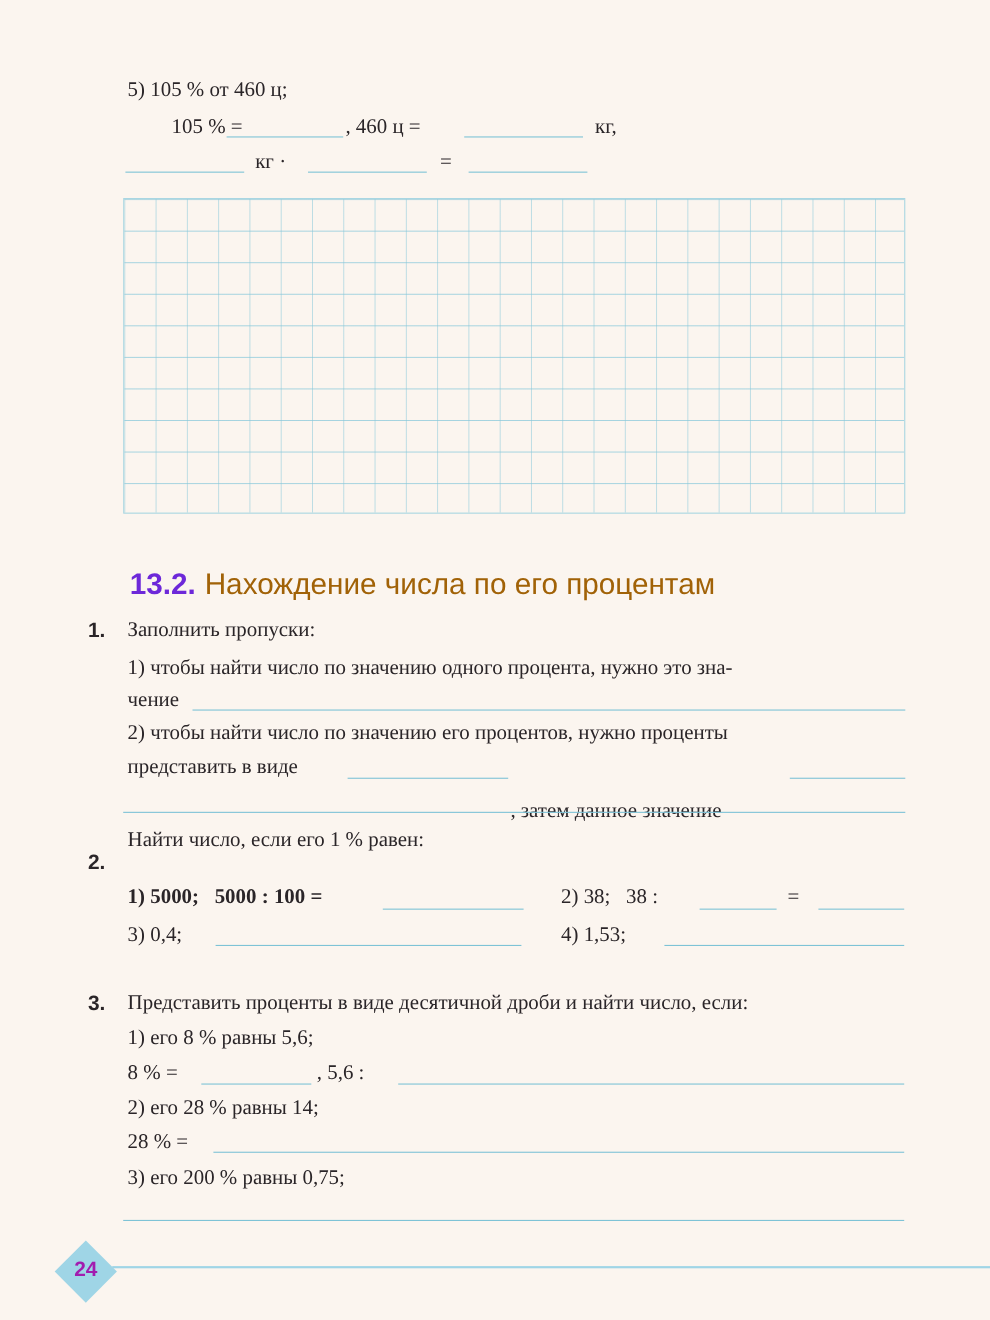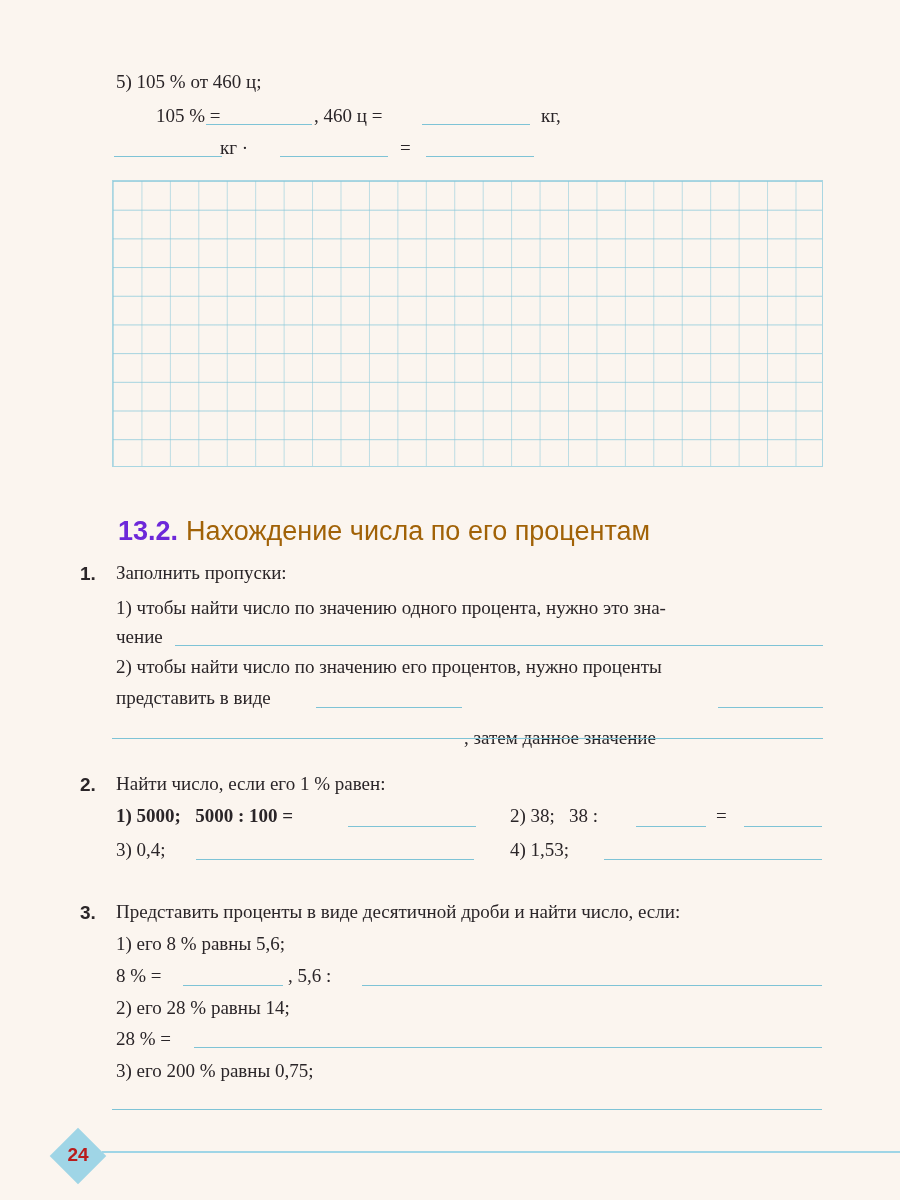--- a/index.html
+++ b/index.html
@@ -31,36 +31,36 @@
   .page-diamond {
     position: absolute; left: 50px; top: 1128px; width: 56px; height: 56px;
   }
   .page-diamond .shape {
     position: absolute; left: 8px; top: 8px; width: 40px; height: 40px;
     background: #9fd5e6; transform: rotate(45deg);
   }
   .page-diamond .num {
     position: absolute; left: 0; top: 16px; width: 56px; text-align: center;
     font-family: "Liberation Sans", "DejaVu Sans", sans-serif;
-    font-weight: bold; font-size: 19px; color: #b91c1c;
+    font-weight: bold; font-size: 19px; color: #a21caf;
   }
   .footer-rule { position: absolute; left: 102px; top: 1151px; width: 798px; height: 0; border-bottom: 2px solid #9fd5e6; }
 </style>
 </head>
 <body>
 
 <div class="abs txt" style="left:116px; top:72px;">5) 105 % от 460 ц;</div>
 <div class="abs txt" style="left:116px; top:106px;margin-left:40px;">105 % =</div>
 <div class="blank" style="left:206px; top:124px; width:106px;"></div>
 <div class="abs txt" style="left:314px; top:106px;">, 460 ц =</div>
 <div class="blank" style="left:422px; top:124px; width:108px;"></div>
 <div class="abs txt" style="left:541px; top:106px;">кг,</div>
 
 <div class="blank" style="left:114px; top:156px; width:108px;"></div>
-<div class="abs txt" style="left:220px; top:138px;">кг ·</div>
+<div class="abs txt" style="left:232px; top:138px;">кг ·</div>
 <div class="blank" style="left:280px; top:156px; width:108px;"></div>
 <div class="abs txt" style="left:400px; top:138px;">=</div>
 <div class="blank" style="left:426px; top:156px; width:108px;"></div>
 
 <div class="grid"></div>
 
 <div class="abs sec-title" style="left:118px; top:516px;">
   <span class="sec-num">13.2.</span><span class="sec-name">Нахождение числа по его процентам</span>
 </div>
 
@@ -72,21 +72,21 @@
 <div class="blank" style="left:175px; top:645px; width:648px;"></div>
 
 <div class="abs txt" style="left:116px; top:657px;">2) чтобы найти число по значению его процентов, нужно проценты</div>
 <div class="abs txt" style="left:116px; top:688px;">представить в виде</div>
 <div class="blank" style="left:316px; top:707px; width:146px;"></div>
 <div class="abs txt" style="left:464px; top:688px;margin-top:40px;">, затем данное значение</div>
 <div class="blank" style="left:718px; top:707px; width:105px;"></div>
 <div class="blank" style="left:112px; top:738px; width:711px;"></div>
 
 <div class="abs task-num" style="left:80px; top:774px;">2.</div>
-<div class="abs txt" style="left:116px; top:774px;">Найти число, если его 1 % равен:</div>
+<div class="abs txt" style="left:116px; top:754px;">Найти число, если его 1 % равен:</div>
 
 <div class="abs txt" style="left:116px; top:806px; white-space:pre;font-weight:bold;">1) 5000;   5000 : 100 =</div>
 <div class="blank" style="left:348px; top:826px; width:128px;"></div>
 <div class="abs txt" style="left:510px; top:806px; white-space:pre;">2) 38;   38 :</div>
 <div class="blank" style="left:636px; top:826px; width:70px;"></div>
 <div class="abs txt" style="left:716px; top:806px;">=</div>
 <div class="blank" style="left:744px; top:826px; width:78px;"></div>
 
 <div class="abs txt" style="left:116px; top:840px;">3) 0,4;</div>
 <div class="blank" style="left:196px; top:859px; width:278px;"></div>

